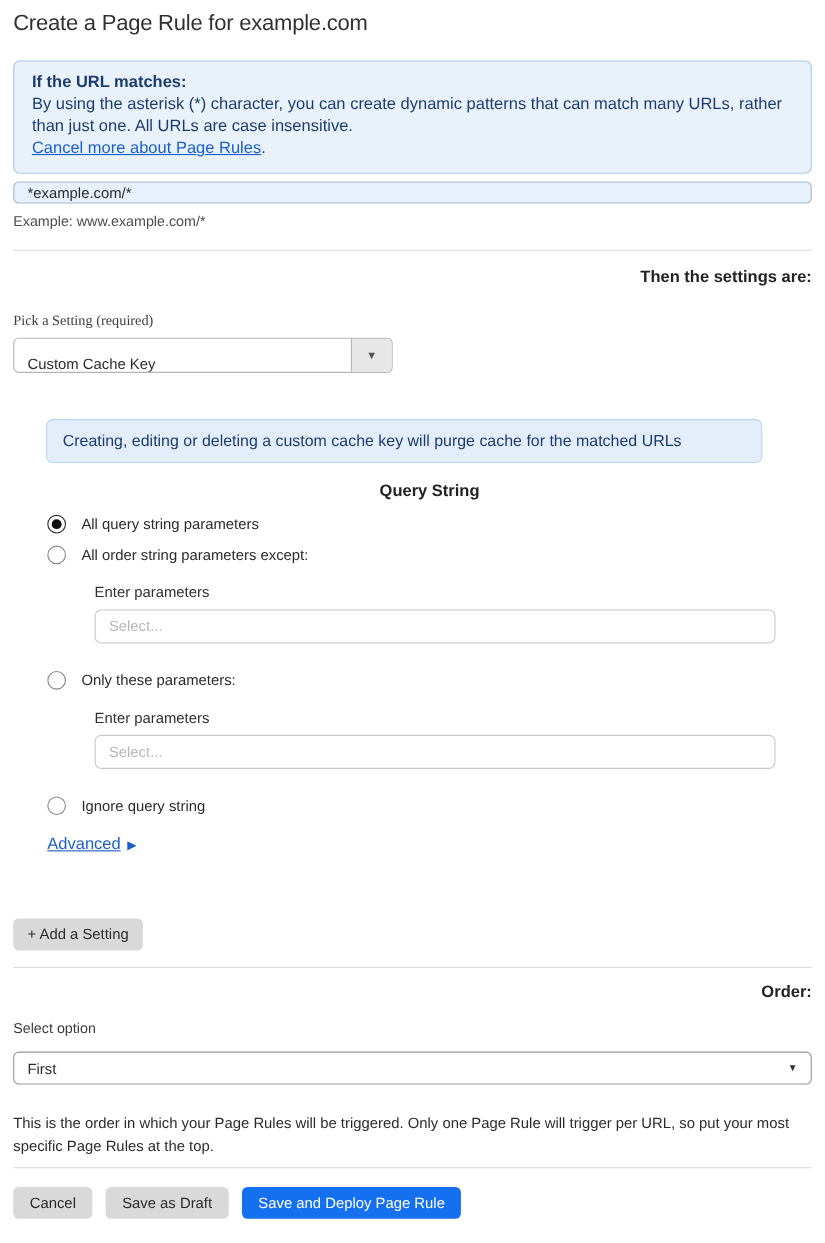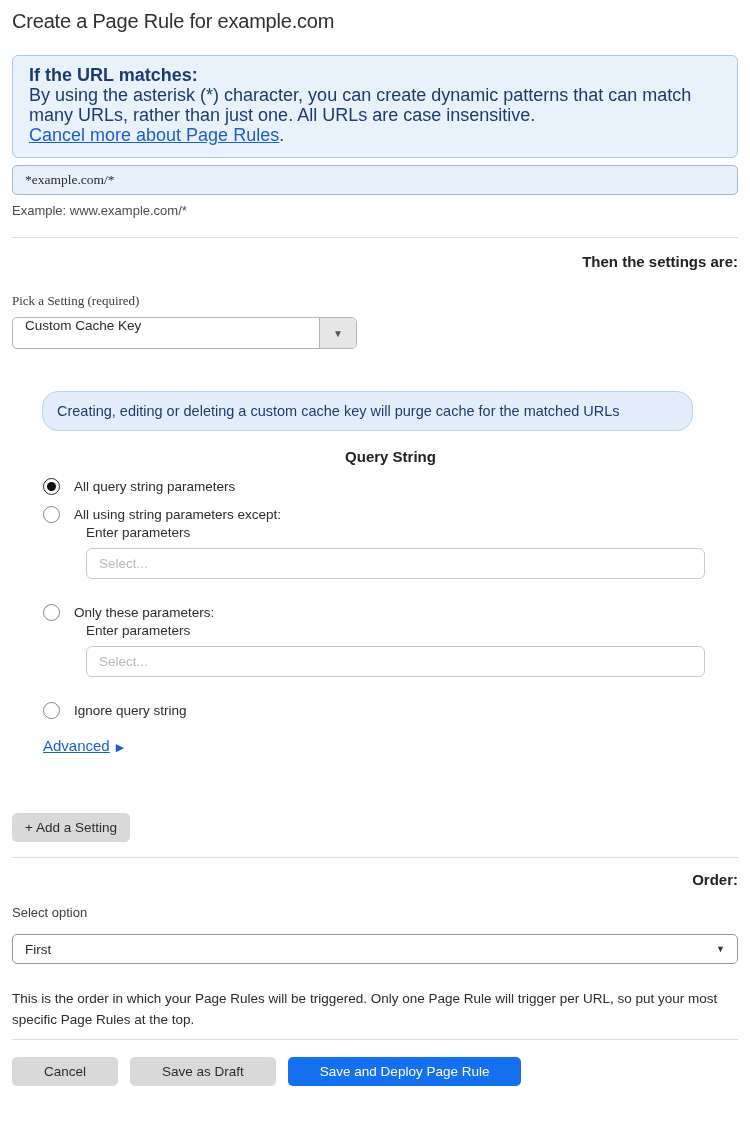--- a/index.html
+++ b/index.html
@@ -7,72 +7,72 @@
     width:750px;height:1130px;overflow:hidden;background:#fff;
     font-family:"Liberation Sans",sans-serif;color:#2b2b2b;
   }
   .page{padding:0 12px;box-sizing:border-box;width:750px;}
   .page-title{margin:9px 0 0;font-size:20px;line-height:24px;font-weight:normal;color:#303030;letter-spacing:-0.2px;}
 
   
   .info-box{
     margin-top:22px;background:var(--info_bg);border:1px solid var(--info_border);
     border-radius:6px;padding:9px 16px 12px;color:var(--navy);
-    font-size:18px;line-height:20px;
+    font-size:15px;line-height:20px;
   }
   .info-heading{font-weight:bold;}
   .link{color:var(--link);text-decoration:underline;cursor:pointer;}
   .info-link-suffix{color:var(--navy);}
 
   .field-label{display:block;margin-top:16px;font-size:13px;line-height:16px;color:#3d3d3d;}
   .url-input{
-    display:block;margin-top:7px;width:100%;box-sizing:border-box;height:30px;
+    display:block;margin-top:7px;width:100%;box-sizing:border-box;height:20px;
     background:var(--field_bg);border:1px solid var(--field_border);border-radius:5px;
     padding:0 12px;font-size:13.5px;color:#2b2b2b;outline:none;
-    font-family:Liberation Serif, serif;
+    font-family:Liberation Sans, sans-serif;
   }
   .hint{margin-top:8px;font-size:13px;line-height:16px;color:#4d4d4d;}
   .divider{height:1px;background:var(--divider);margin-top:18px;}
   .divider.d2{margin-top:15px;}
   .divider.d3{margin-top:9px;}
 
   .section-heading{margin:15px 0 0;font-size:15px;line-height:18px;font-weight:bold;color:#222;text-align:right;}
   .picker-label{margin-top:22px;font-family:Liberation Serif, serif;}
   .select-composite{
     margin-top:8px;width:345px;height:32px;box-sizing:border-box;background:#fff;
-    border:1px solid #b5b5b5;border-radius:5px;display:flex;align-items:flex-start;
+    border:1px solid #b5b5b5;border-radius:5px;display:flex;align-items:flex-end;
     overflow:hidden;cursor:pointer;
   }
   .select-value{flex:1;padding:0 12px;font-size:13.5px;color:#2b2b2b;}
   .select-arrow-seg{
     width:36px;align-self:stretch;display:flex;align-items:center;justify-content:center;
     background:#e7e7e7;border-left:1px solid #b5b5b5;color:#555;font-size:10px;
   }
 
   .notice{
     margin:42px 0 0 30px;width:651px;box-sizing:border-box;
-    background:var(--notice_bg);border:1px solid var(--notice_border);border-radius:16px;
+    background:var(--notice_bg);border:1px solid var(--notice_border);border-radius:6px;
     padding:9px 14px;color:var(--navy);font-size:14.5px;line-height:20px;
   }
   .qs-heading{margin:17px 0 0 31px;font-size:15px;line-height:18px;font-weight:bold;color:#222;text-align:center;}
 
   .radio-row{margin-left:31px;display:flex;align-items:center;gap:14px;font-size:13.5px;cursor:pointer;}
   .radio-row.r1{margin-top:12px;}
   .radio-row.r2{margin-top:11px;}
   .radio-row.rsp{margin-top:25px;}
   .radio{
     width:17px;height:17px;box-sizing:border-box;border:1px solid #858585;border-radius:50%;
     position:relative;flex-shrink:0;background:#fff;
   }
   .radio.checked{border:1.5px solid #2b2b2b;}
   .radio.checked::after{content:"";position:absolute;inset:3px;border-radius:50%;background:#101010;}
   .radio-label{line-height:17px;}
 
   .param-group{margin-left:74px;}
-  .param-label{margin-top:2px;font-size:13.5px;line-height:16px;color:#2f2f2f;}
+  .param-label{margin-top:18px;font-size:13.5px;line-height:16px;color:#2f2f2f;}
   .param-input{
     display:block;margin-top:7px;width:619px;box-sizing:border-box;height:31px;
     border:1px solid #c9c9c9;border-radius:6px;padding:0 12px;font-size:13.5px;
     color:#2b2b2b;outline:none;font-family:"Liberation Sans",sans-serif;
   }
   .param-input::placeholder{color:#b9b9b9;}
 
   .advanced{margin:18px 0 0 31px;font-size:15px;line-height:18px;}
   .advanced .tri{color:var(--link);font-size:11px;margin-left:6px;text-decoration:none;display:inline-block;}
 
@@ -86,21 +86,21 @@
   .order-select{
     margin-top:13px;height:30px;box-sizing:border-box;border:1px solid #969696;border-radius:5px;
     display:flex;align-items:center;justify-content:space-between;padding:0 12px;
     font-size:13.5px;background:#fff;cursor:pointer;gap:30px;
   }
   .order-select .arrow{font-size:9px;color:#333;}
   .order-help{margin-top:24px;font-size:13.5px;line-height:21px;color:#2b2b2b;}
 
   .footer{margin-top:17px;display:flex;gap:12px;}
   .btn{
-    height:29px;border:none;border-radius:5px;font-size:13.5px;padding:0 32px;cursor:pointer;
+    height:29px;border:none;border-radius:5px;font-size:13.5px;padding:0 15px;cursor:pointer;
     font-family:"Liberation Sans",sans-serif;
   }
   .btn.gray{background:var(--button_gray);color:#2b2b2b;}
   .btn.blue{background:var(--accent);color:#fff;}
 </style>
 </head>
 <body>
 
 <div class="page">
 
@@ -129,21 +129,21 @@
 
   <h3 class="qs-heading">Query String</h3>
 
   <div class="radio-row r1">
     <span class="radio checked"></span>
     <span class="radio-label">All query string parameters</span>
   </div>
 
   <div class="radio-row r2">
     <span class="radio"></span>
-    <span class="radio-label">All using string parameters except:</span>
+    <span class="radio-label">All order string parameters except:</span>
   </div>
   <div class="param-group">
     <div class="param-label">Enter parameters</div>
     <input class="param-input" type="text" placeholder="Select..." style="">
   </div>
 
   <div class="radio-row rsp">
     <span class="radio"></span>
     <span class="radio-label">Only these parameters:</span>
   </div>

